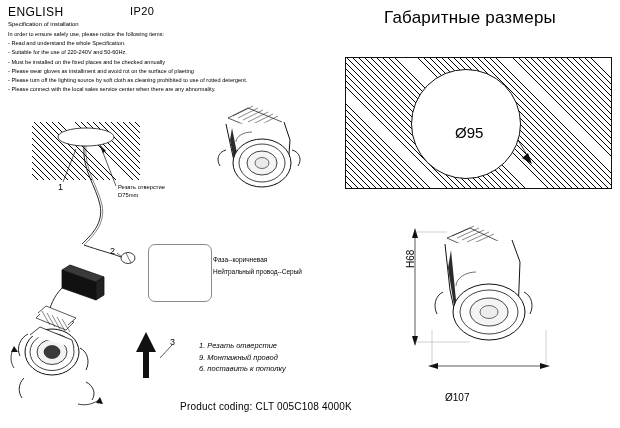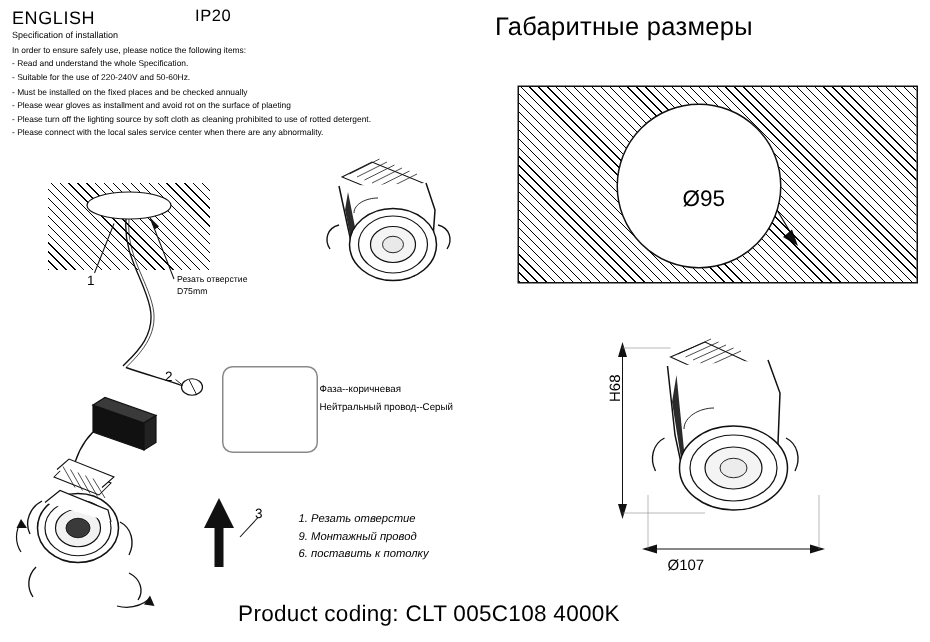--- a/index.html
+++ b/index.html
@@ -12,31 +12,31 @@
     overflow:hidden;
   }
   .abs { position:absolute; }
 
   
   #hdr-lang { left:8px; top:5px; font-size:12px; letter-spacing:.4px; }
   #hdr-ip   { left:90px; top:5px; font-size:11px; letter-spacing:.4px;margin-left:40px; }
   #hdr-spec { left:8px; top:21px; font-size:6px; }
   #title-ru {
     left:330px; top:8px; width:280px;
-    text-align:left; font-size:17px; letter-spacing:.2px;
+    text-align:center; font-size:17px; letter-spacing:.2px;
   }
 
   
   #spec-list { left:8px; top:30px; width:300px; font-size:5.6px; line-height:9.2px; }
   #spec-list div { white-space:nowrap; }
 
   
   #footer {
     left:0; top:401px; width:532px; text-align:center;
-    font-size:15px; letter-spacing:.2px;padding-left:20px;
+    font-size:10px; letter-spacing:.2px;
   }
 
   
   #steps { left:199px; top:340px; font-size:7.5px; line-height:11.5px;font-style:italic; }
   #steps div { white-space:nowrap; }
 
   
   .num { font-size:9px; }
 
   
@@ -64,21 +64,21 @@
     background:#ffffff;
   }
   #d95-label { left:455px; top:124px; font-size:15px; }
 
   
   #h68 {
     left:405px; top:268px; font-size:10px;
     transform:rotate(-90deg); transform-origin:left top;
     white-space:nowrap;
   }
-  #d107 { left:445px; top:372px; font-size:10px; }
+  #d107 { left:445px; top:392px; font-size:10px; }
 
   
   #wirebox {
     left:148px; top:244px; width:62px; height:56px;
     border:1px solid #8a8a8a; border-radius:7px;
     background:#fff;
   }
   #phase-label   { left:213px; top:256px; font-size:6.5px; white-space:nowrap; }
   #neutral-label { left:213px; top:268px; font-size:6.5px; white-space:nowrap; }
 

